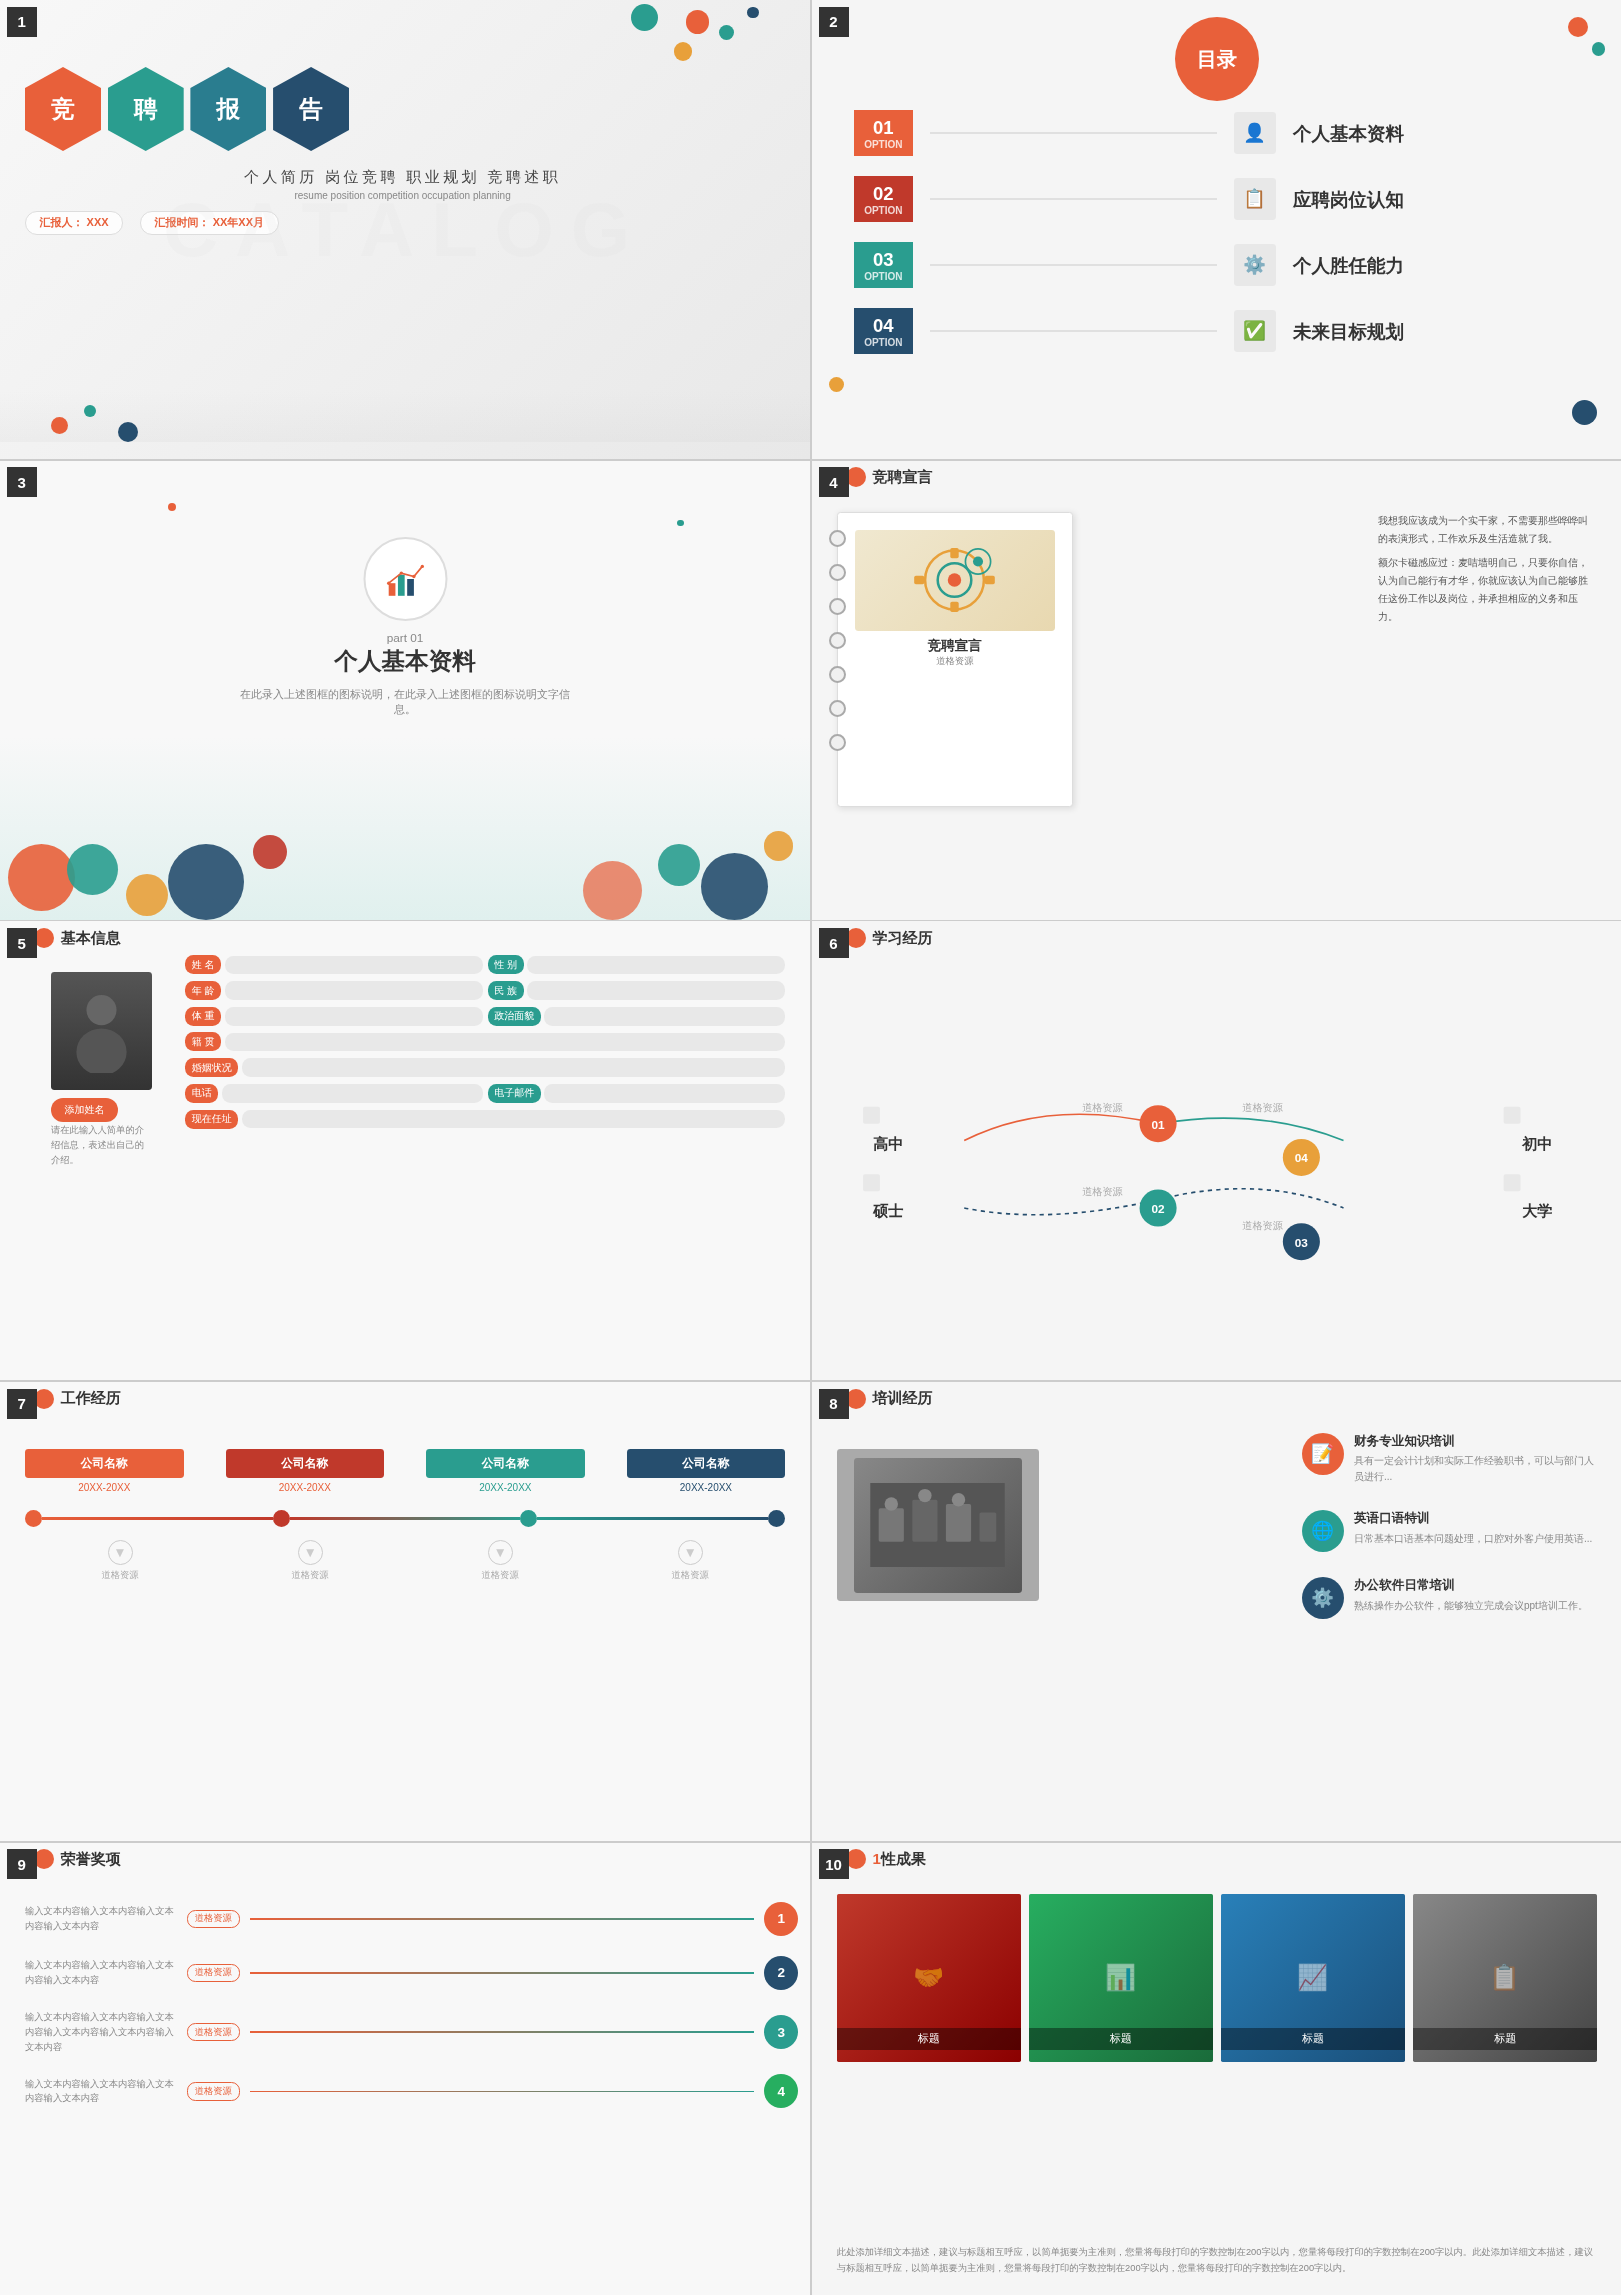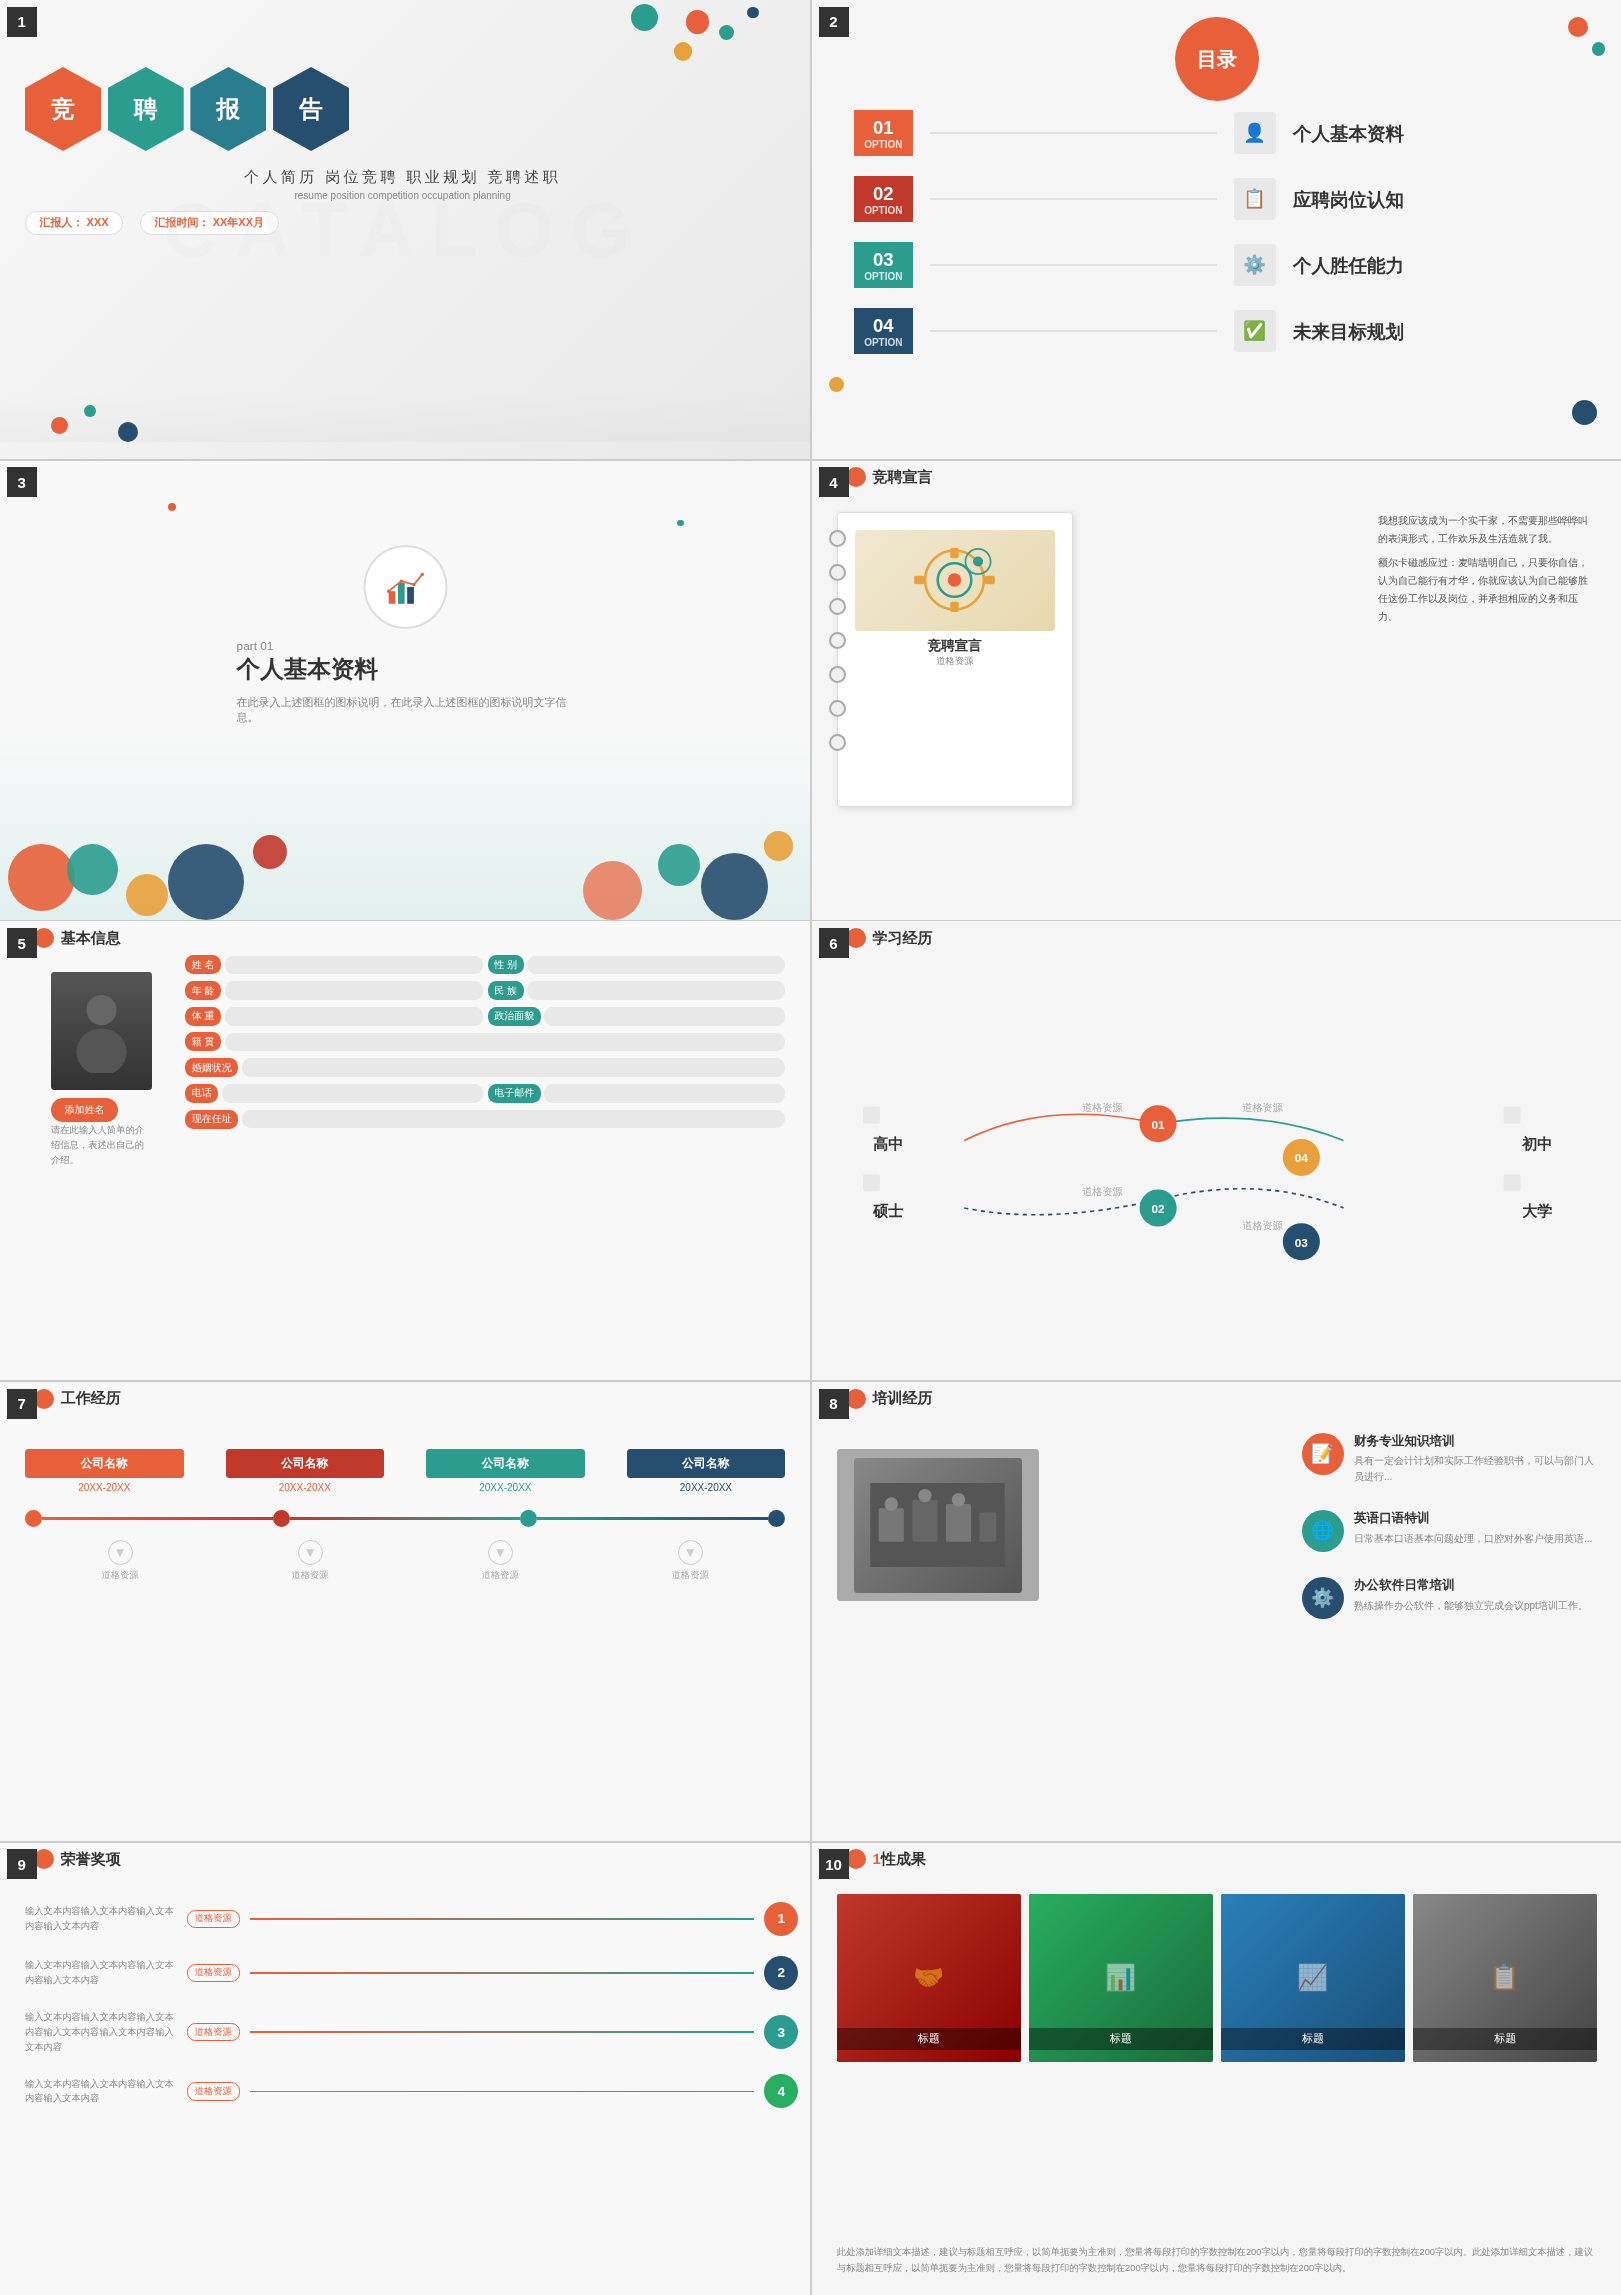--- a/index.html
+++ b/index.html
@@ -202,24 +202,24 @@
       background: #e0e0e0;
     }
 
     
     .cell-3 {
       background: linear-gradient(180deg, #f8f8f8 60%, #e0f0ee 100%);
     }
 
     .section-part {
       position: absolute;
-      top: 84px;
+      top: 76px;
       left: 50%;
       transform: translateX(-50%);
-      text-align: left;
+      text-align: center;
     }
 
     .part-icon-circle {
       width: 84px;
       height: 84px;
       border-radius: 50%;
       background: white;
       border: 2.5px solid #ddd;
       display: flex;
       align-items: center;

